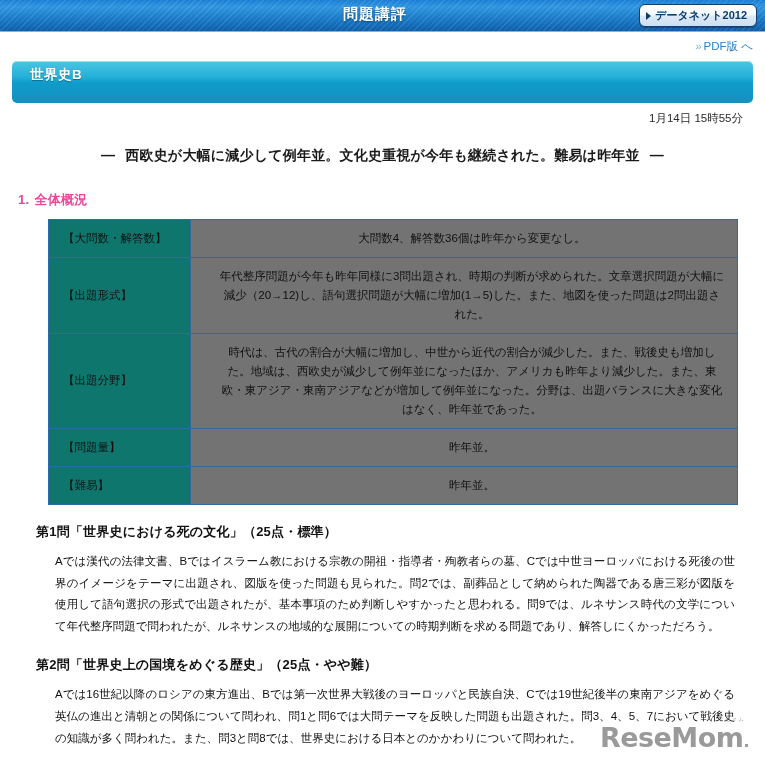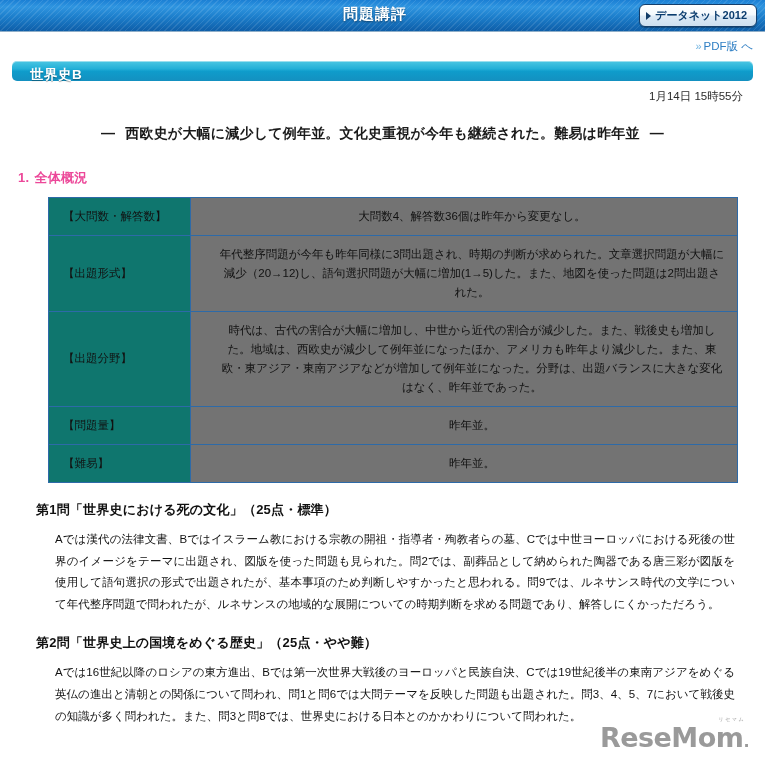--- a/index.html
+++ b/index.html
@@ -90,21 +90,21 @@
     color: #6fb3e0;
     font-size: 11px;
     margin-right: 2px;
   }
 
   
   .subject-bar-wrap {
     padding: 3px 12px 0 12px;
   }
   .subject-bar {
-    height: 20px;
+    height: 42px;
     border-radius: 5px;
     background: linear-gradient(to bottom, #4bc6e2 0%, #23b0d8 38%, #0f9ccb 52%, #1490c0 100%);
     box-shadow: inset 0 1px 0 rgba(255,255,255,0.45);
     position: relative;
   }
   .subject-bar .subject-label {
     position: absolute;
     left: 18px;
     top: 5px;
     color: #ffffff;

